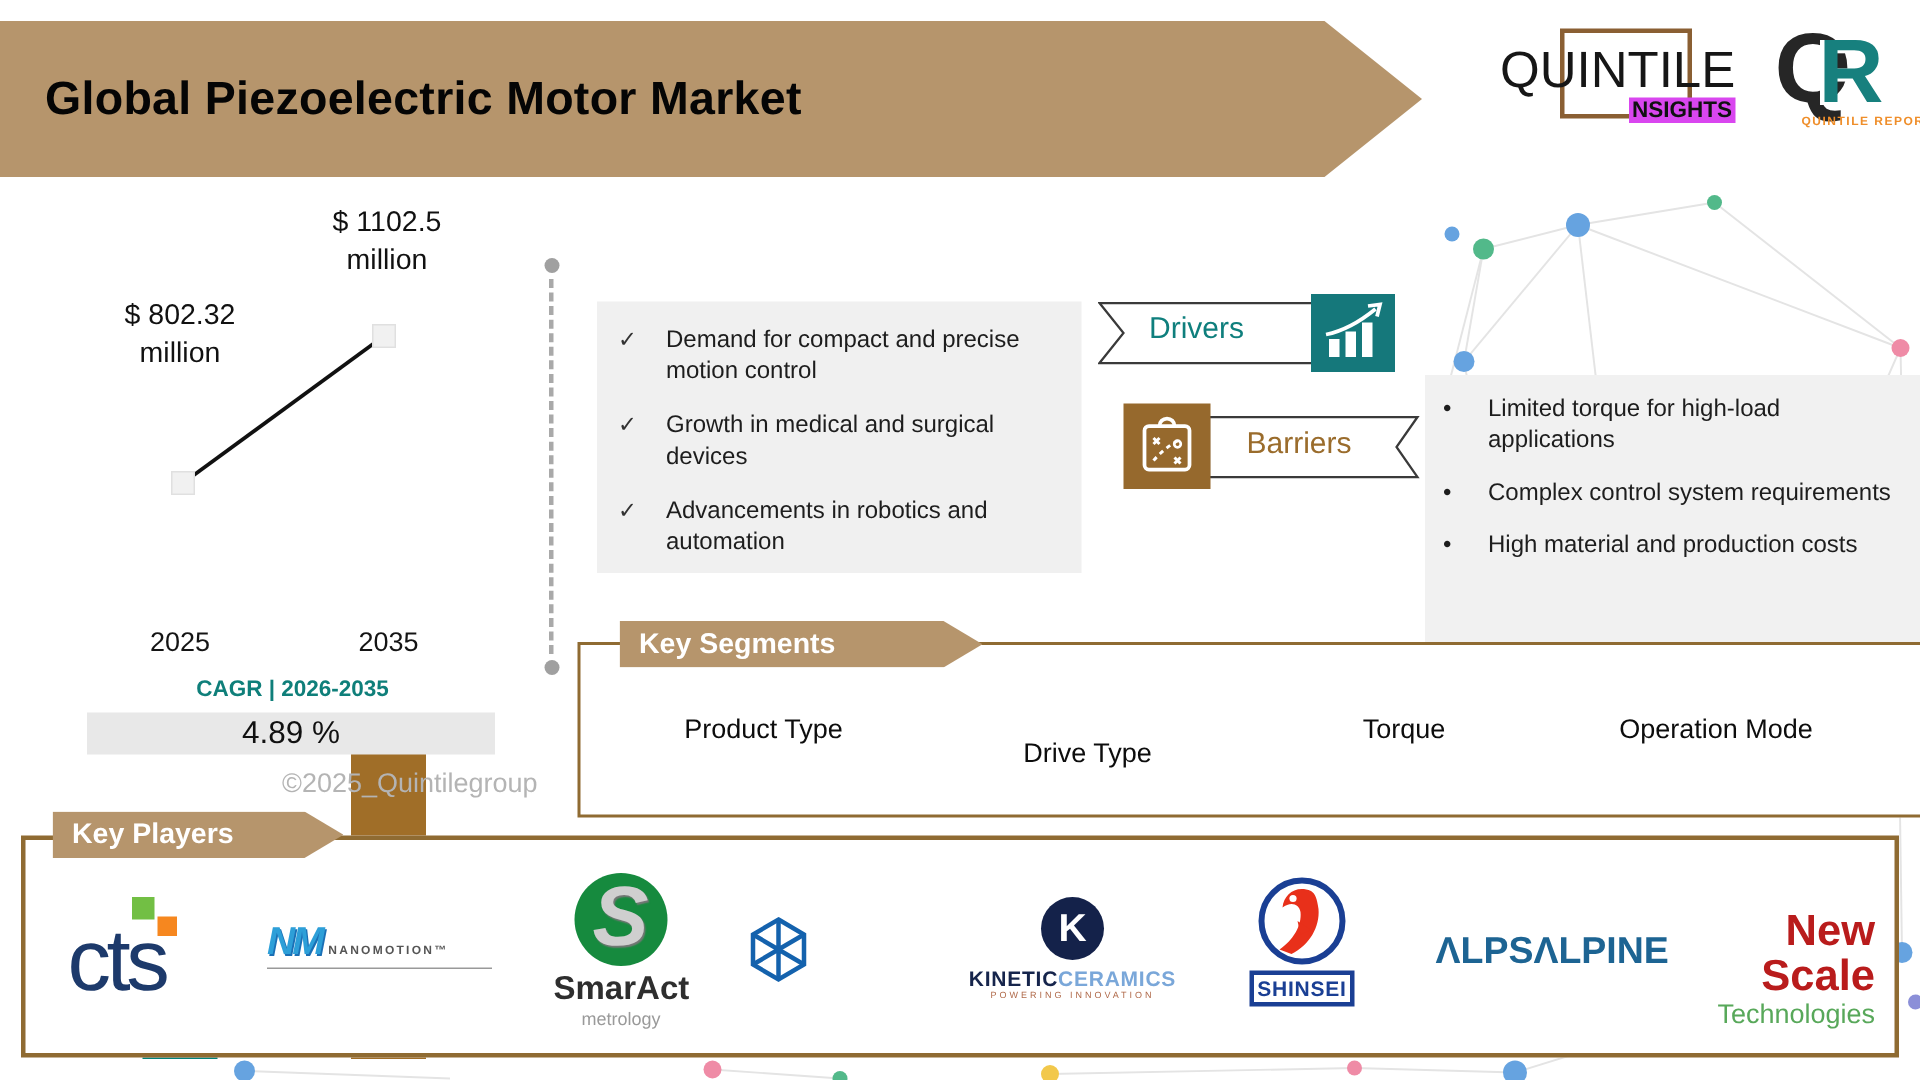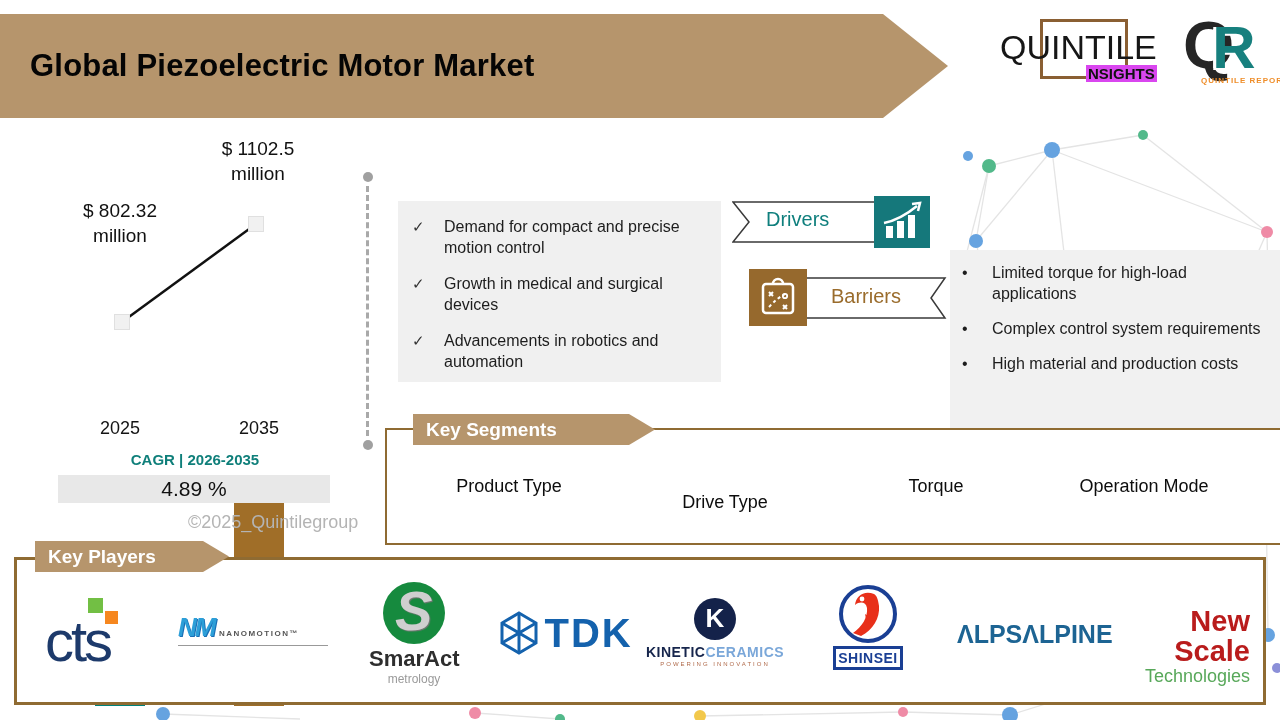--- a/index.html
+++ b/index.html
@@ -294,21 +294,20 @@
     </div>
     <div class="sa-name">SmarAct</div>
     <div class="sa-sub">metrology</div>
   </div>
 
   <div class="lg lg-tdk">
     <svg width="42" height="46" viewBox="0 0 42 46" style="vertical-align:middle;">
       <polygon points="21,3 38,13 38,33 21,43 4,33 4,13" fill="none" stroke="#1462ad" stroke-width="3"></polygon>
       <path d="M21,3 L21,43 M4,13 L38,33 M38,13 L4,33" stroke="#1462ad" stroke-width="3" fill="none"></path>
     </svg>
-    <span class="tdk-text">TDK</span>
   </div>
 
   <div class="lg lg-kinetic">
     <div class="kc-circle">
       <div class="kc-k">K</div>
     </div>
     <div class="kc-name">
       <span class="p1">KINETIC</span><span class="p2">CERAMICS</span>
     </div>
     <div class="kc-sub">POWERING INNOVATION</div>

